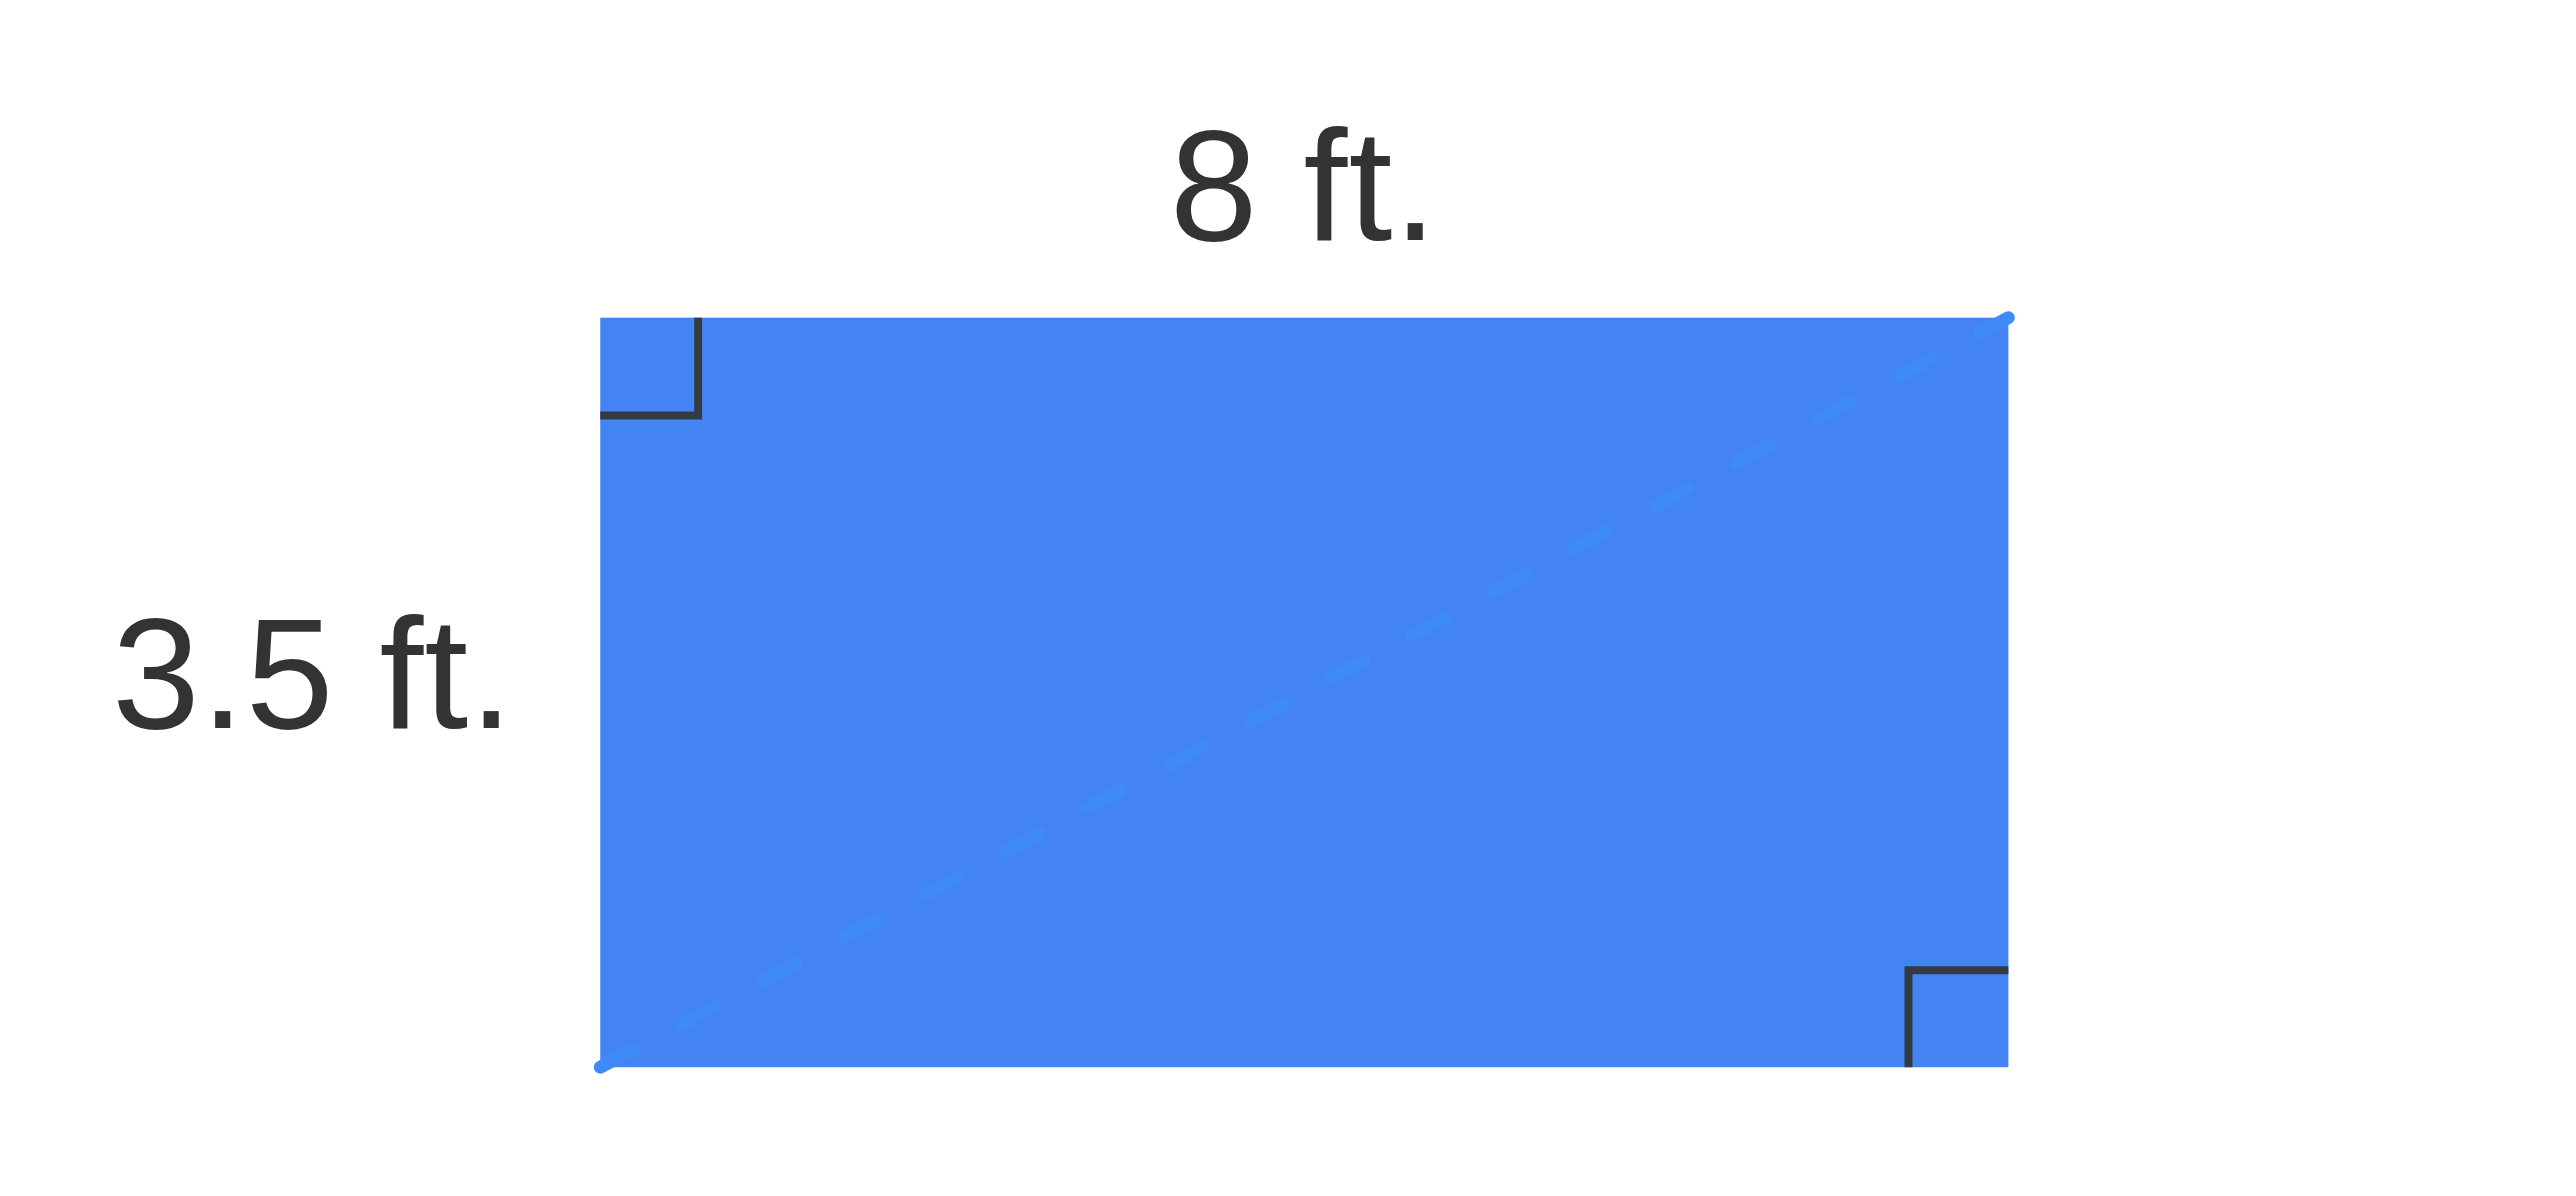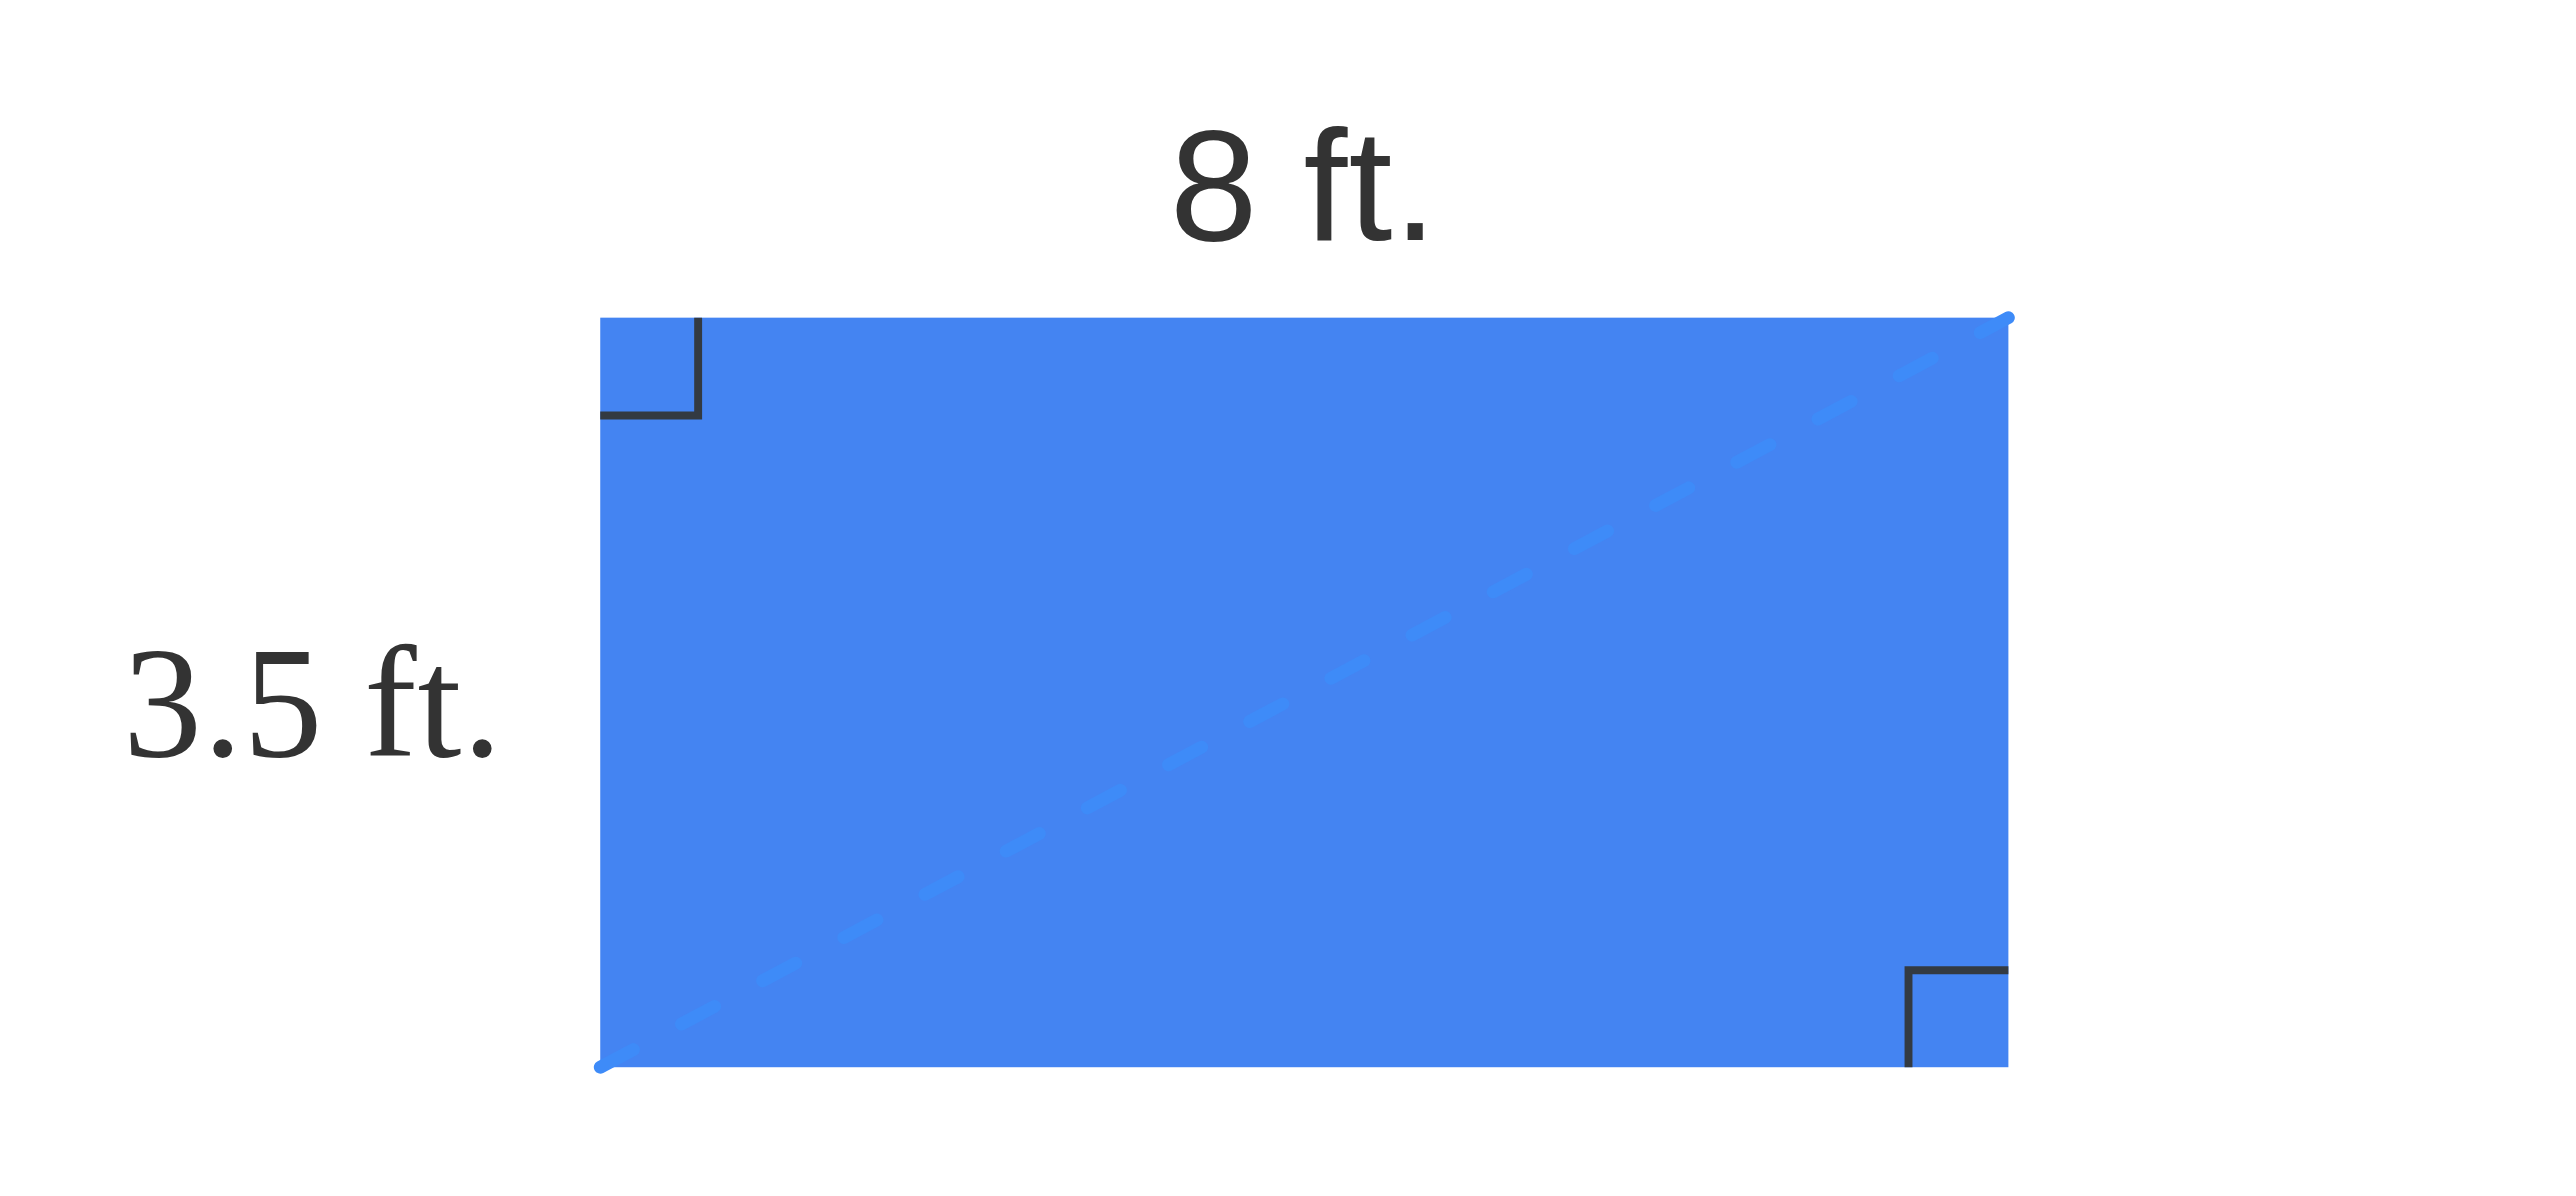--- a/index.html
+++ b/index.html
@@ -30,23 +30,22 @@
     letter-spacing: 1px;
     user-select: none;
   }
   .width-label {
     left: 1304px;
     top: 106px;
     transform: translateX(-50%);
   }
   .height-label {
     left: 313px;
-    top: 624px;
+    top: 594px;
     transform: translateX(-50%);
-    font-family: Liberation Serif, serif;
   }
 </style>
 </head>
 <body>
 
 <div class="canvas">
 
   <svg class="figure-svg" width="2576" height="1197" viewBox="0 0 2605 1210" xmlns="http://www.w3.org/2000/svg">
 
     <rect x="607" y="321" width="1424" height="758" fill="#4484F2"></rect>

